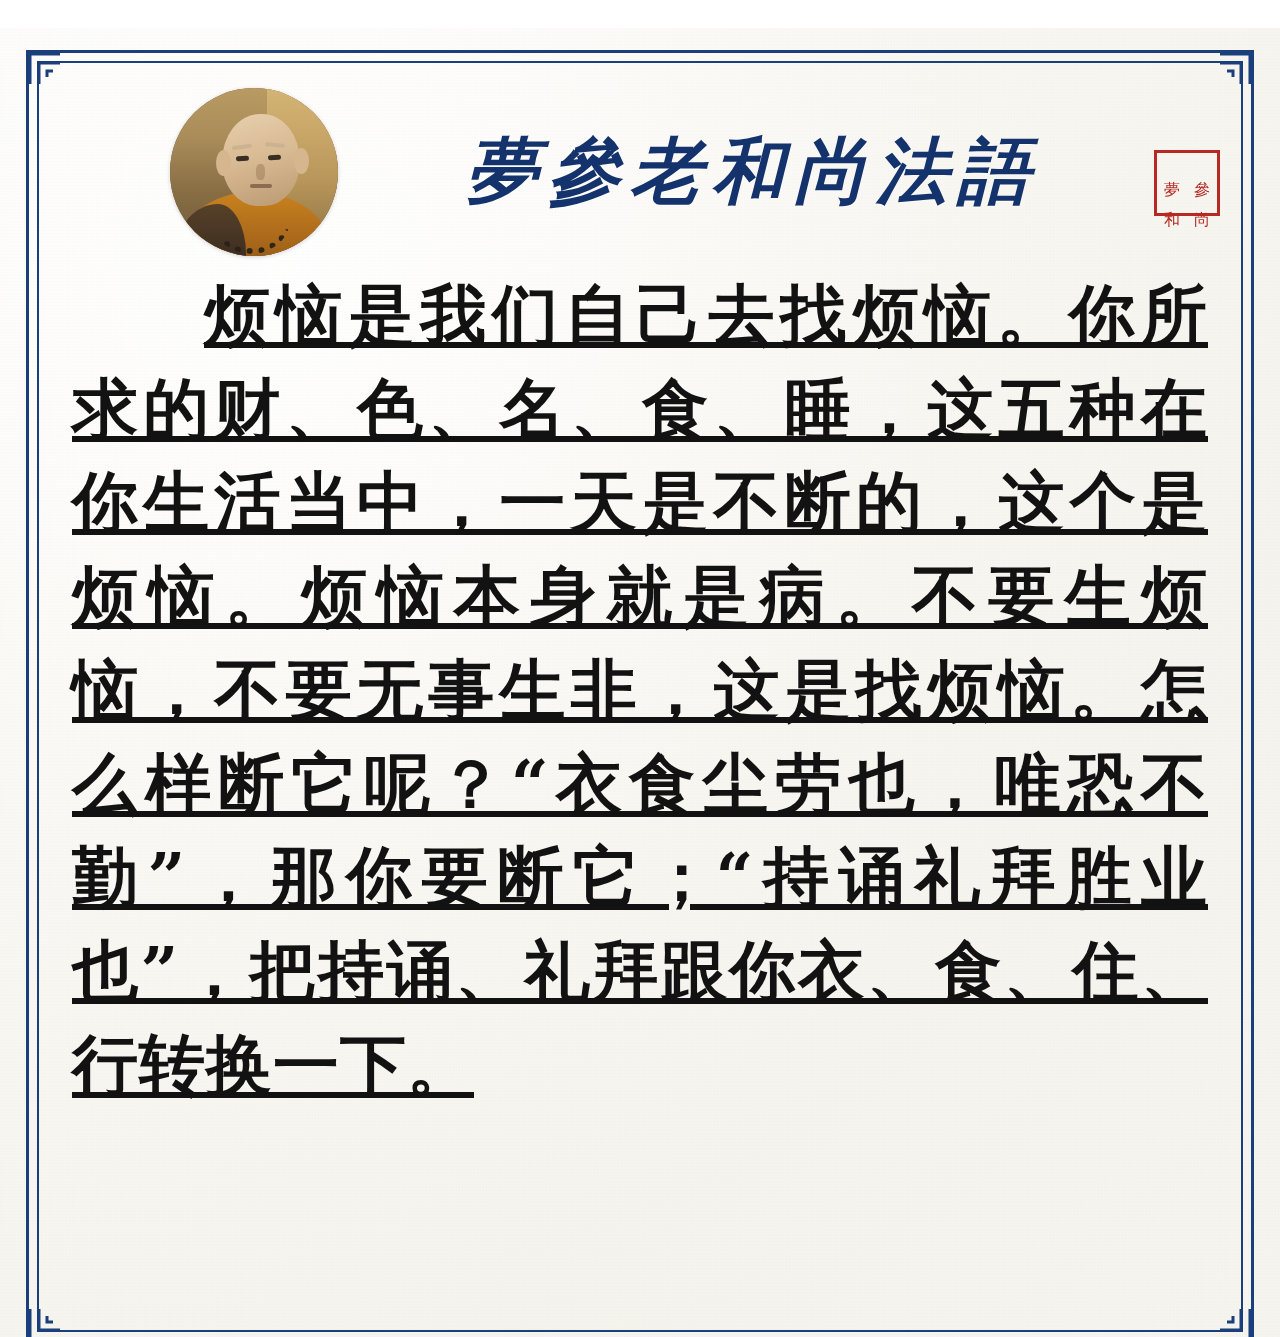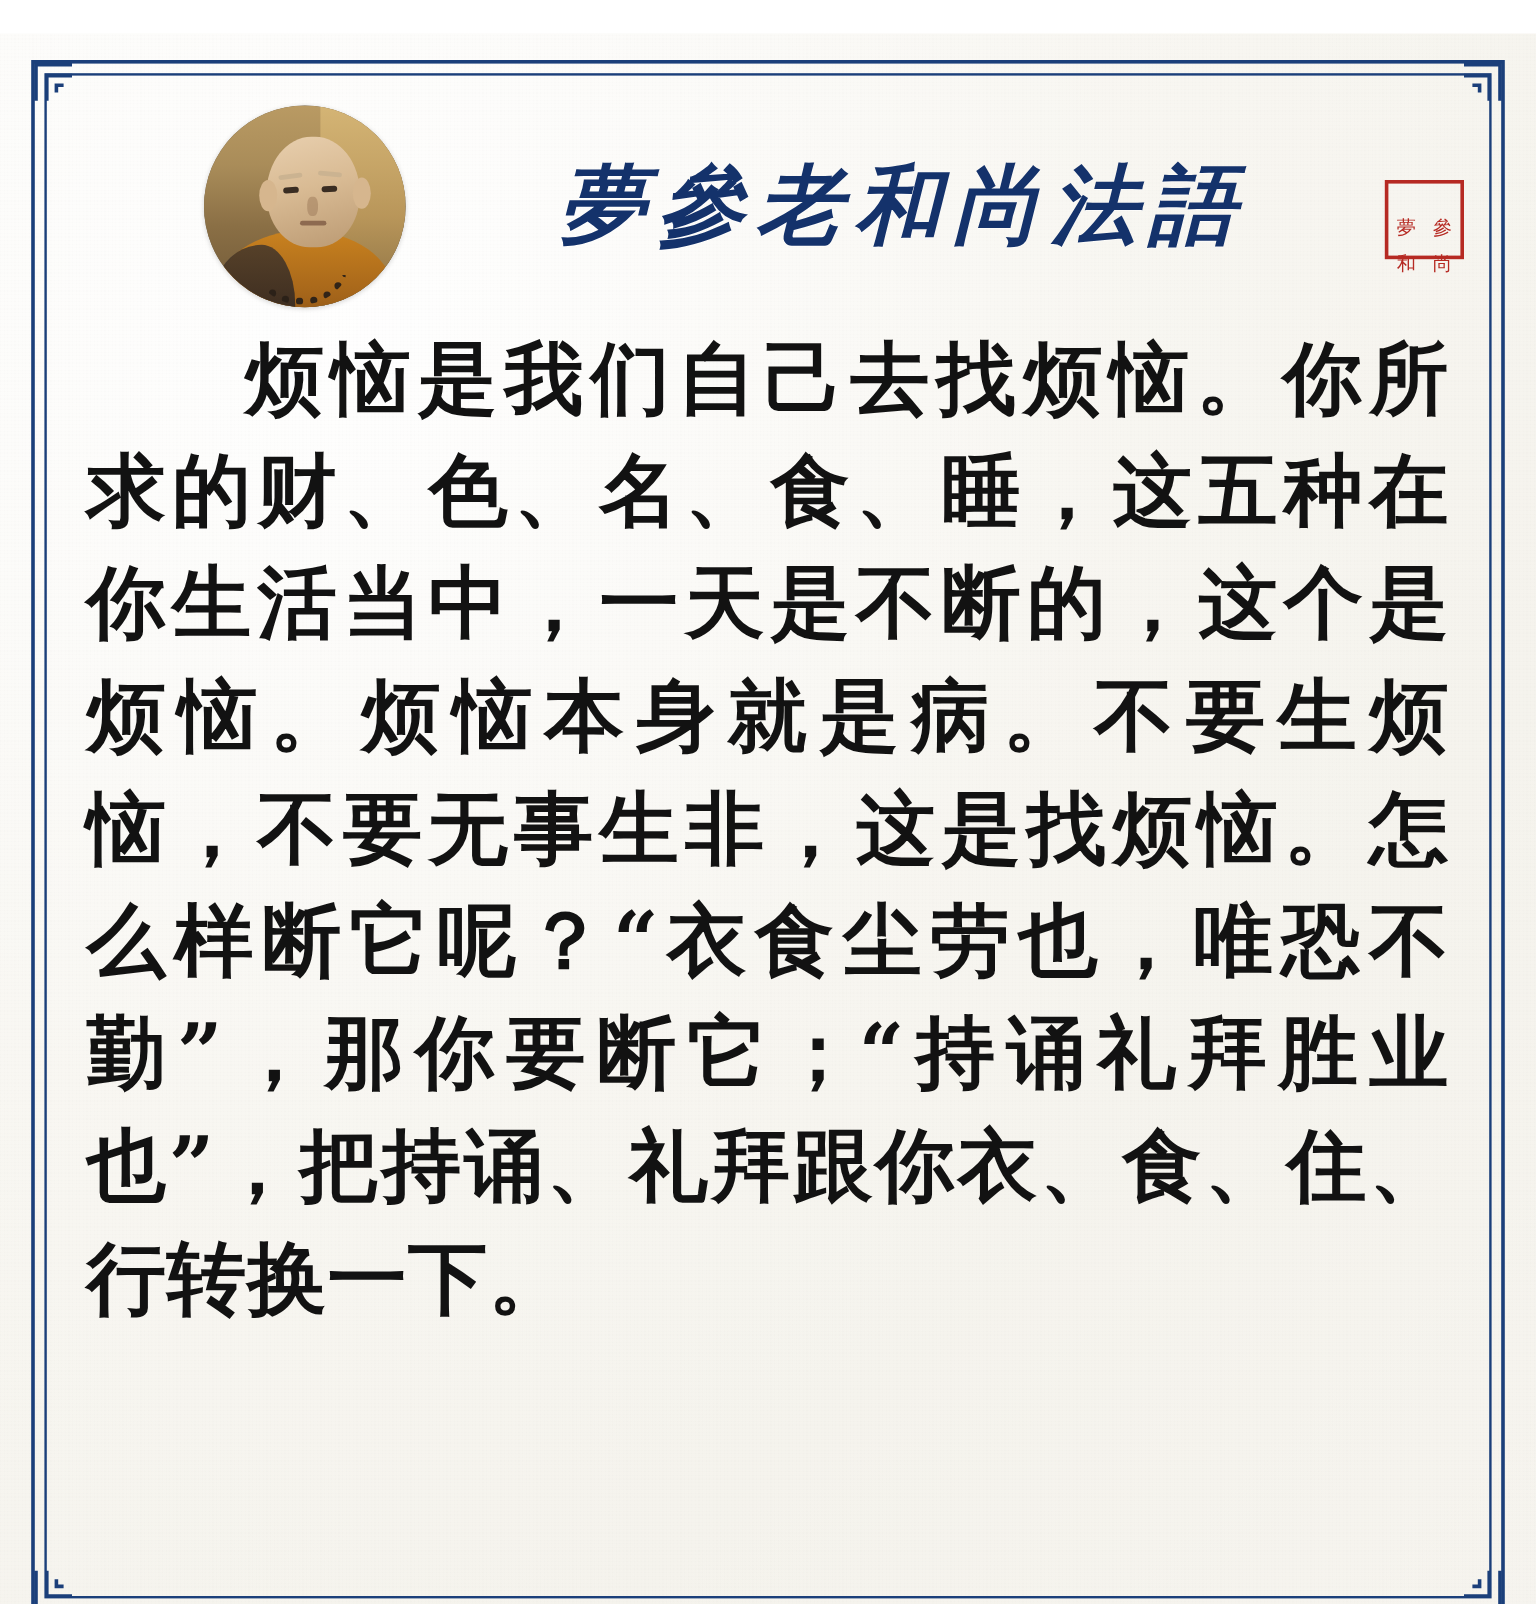--- a/index.html
+++ b/index.html
@@ -227,20 +227,21 @@
     padding: 0 12px;
     font-family: "DejaVu Serif", "Liberation Serif", serif;
     font-size: 66px;
     line-height: 1.42;
     color: #121212;
     text-align: justify;
     text-align-last: left;
     text-indent: 2em;
     letter-spacing: 1px;
     font-weight: 600;
+    text-decoration: underline;
   }
 </style>
 </head>
 <body>
 
 <div class="card">
   <div class="paper-texture"></div>
 
   <div class="frame-outer"></div>
   <div class="frame-inner"></div>

